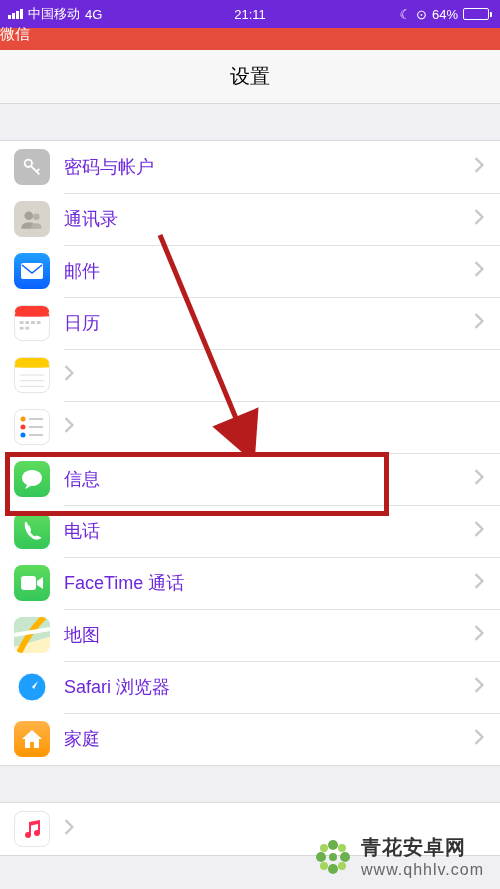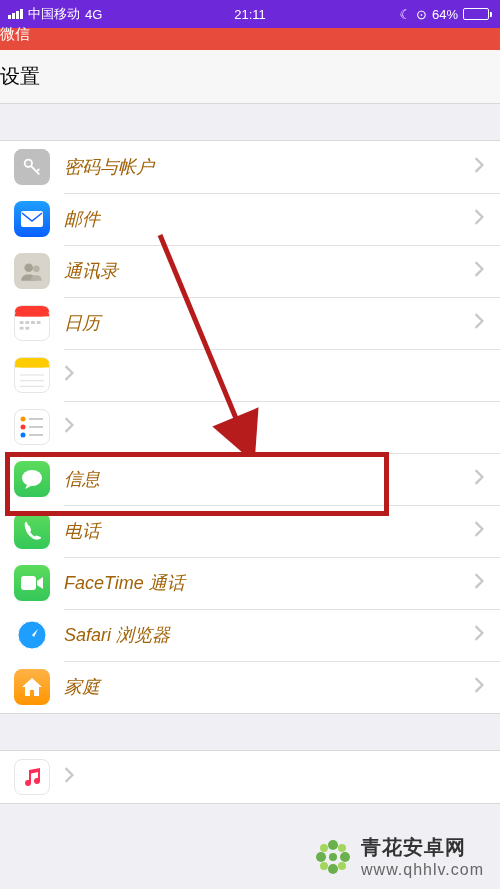--- a/index.html
+++ b/index.html
@@ -2,27 +2,27 @@
 <html><head>
   <meta charset="utf-8">
   <style>
     * { margin: 0; padding: 0; box-sizing: border-box; }
     body { font-family: -apple-system, "Helvetica Neue", Arial, sans-serif; background: #efeff4; width: 500px; height: 889px; overflow: hidden; position: relative; }
     .status-bar { background: #6d28d9; height: 28px; display: flex; align-items: center; justify-content: space-between; padding: 3px 8px; color: #fff; font-size: 13px; }
     .status-left { display: flex; align-items: center; gap: 5px; }
     .status-right { display: flex; align-items: center; gap: 5px; }
     .status-center { position: absolute; left: 50%; transform: translateX(-50%); font-weight: 500; }
     .nav-bar { background: #e74b3c; height: 22px; text-align: left; color: #fff; font-size: 15px; line-height: 12px; }
-    .title-bar { background: #f7f7f7; height: 54px; display: flex; align-items: center; font-size: 20px; font-weight: 500; color: #000; border-bottom: 1px solid #d9d9d9; }
+    .title-bar { background: #f7f7f7; height: 54px; display: flex; align-items: center; justify-content: center; font-size: 20px; font-weight: 500; color: #000; border-bottom: 1px solid #d9d9d9; }
     .spacer { height: 36px; }
     .group { background: #fff; border-top: 1px solid #d9d9d9; border-bottom: 1px solid #d9d9d9; }
     .row { display: flex; align-items: center; height: 52px; padding: 0 16px 0 14px; position: relative; }
     .row + .row::before { content: ""; position: absolute; top: 0; left: 64px; right: 0; height: 1px; background: #e0e0e0; }
     .app-icon { width: 36px; height: 36px; border-radius: 8px; margin-right: 14px; display: flex; align-items: center; justify-content: center; flex-shrink: 0; }
-    .row-label { font-size: 18px; color: #a16207; flex: 1; font-style: italic; }
+    .row-label { font-size: 18px; color: #6d28d9; flex: 1; }
     .chevron { color: #c7c7cc; }
     .highlight-box { position: absolute; border: 5px solid #b71c1c; pointer-events: none; z-index: 10; }
     .arrow-overlay { position: absolute; pointer-events: none; z-index: 11; }
     .watermark { position: absolute; bottom: 10px; right: 16px; display: flex; align-items: center; gap: 6px; z-index: 20; }
     .wm-text { text-align: left; }
     .wm-title { font-size: 20px; font-weight: bold; color: #333; letter-spacing: 1px; }
     .wm-url { font-size: 16px; color: #666; letter-spacing: 1px; }
     .signal-bars { display: inline-flex; gap: 1px; align-items: flex-end; }
     .signal-bars span { width: 3px; background: #fff; display: inline-block; }
     .battery { display: inline-flex; align-items: center; }
@@ -75,42 +75,42 @@
           <path d="M11 11 L20 20 M17 17 L20 14" stroke="#fff" stroke-width="2" fill="none"></path>
         </svg>
     </div>
     <span class="row-label">密码与帐户</span>
     <span class="chevron"><svg width="10" height="16" viewBox="0 0 8 14">
           <path d="M1 1 L7 7 L1 13" stroke="#c7c7cc" stroke-width="2" fill="none"></path>
         </svg></span>
   </div>
 
   <div class="row">
-    <div class="app-icon" style="background:linear-gradient(#1e9fff,#0a60ff)">
-      <svg width="24" height="18" viewBox="0 0 24 18">
-          <rect x="1" y="1" width="22" height="16" rx="2" fill="#fff"></rect>
-          <path d="M2 3 L12 11 L22 3" stroke="#0a60ff" stroke-width="1.5" fill="none"></path>
-        </svg>
-    </div>
-    <span class="row-label">邮件</span>
-    <span class="chevron"><svg width="10" height="16" viewBox="0 0 8 14">
-          <path d="M1 1 L7 7 L1 13" stroke="#c7c7cc" stroke-width="2" fill="none"></path>
-        </svg></span>
-  </div>
-
-  <div class="row">
     <div class="app-icon" style="background:#d8d3cb">
       <svg width="26" height="26" viewBox="0 0 24 24">
           <circle cx="9" cy="9" r="4" fill="#a8a296"></circle>
           <path d="M2 21 Q2 15 9 15 Q16 15 16 21 Z" fill="#a8a296"></path>
           <circle cx="16" cy="10" r="3" fill="#b8b2a6"></circle>
           <path d="M11 21 Q11 16 16 16 Q21 16 21 21 Z" fill="#b8b2a6"></path>
         </svg>
     </div>
     <span class="row-label">通讯录</span>
+    <span class="chevron"><svg width="10" height="16" viewBox="0 0 8 14">
+          <path d="M1 1 L7 7 L1 13" stroke="#c7c7cc" stroke-width="2" fill="none"></path>
+        </svg></span>
+  </div>
+
+  <div class="row">
+    <div class="app-icon" style="background:linear-gradient(#1e9fff,#0a60ff)">
+      <svg width="24" height="18" viewBox="0 0 24 18">
+          <rect x="1" y="1" width="22" height="16" rx="2" fill="#fff"></rect>
+          <path d="M2 3 L12 11 L22 3" stroke="#0a60ff" stroke-width="1.5" fill="none"></path>
+        </svg>
+    </div>
+    <span class="row-label">邮件</span>
     <span class="chevron"><svg width="10" height="16" viewBox="0 0 8 14">
           <path d="M1 1 L7 7 L1 13" stroke="#c7c7cc" stroke-width="2" fill="none"></path>
         </svg></span>
   </div>
 
   <div class="row">
     <div class="app-icon" style="background:#fff;border:1px solid #e5e5e5">
       <svg width="36" height="36" viewBox="0 0 36 36">
           <rect x="0" y="0" width="36" height="11" fill="#ff3b30" rx="7"></rect>
           <rect x="0" y="8" width="36" height="3" fill="#ff3b30"></rect>
@@ -190,20 +190,34 @@
           <rect x="1" y="2" width="15" height="14" rx="3"></rect>
           <path d="M17 7 L23 3 L23 15 L17 11 Z"></path>
         </svg>
     </div>
     <span class="row-label">FaceTime 通话</span>
     <span class="chevron"><svg width="10" height="16" viewBox="0 0 8 14">
           <path d="M1 1 L7 7 L1 13" stroke="#c7c7cc" stroke-width="2" fill="none"></path>
         </svg></span>
   </div>
 
+  <div class="row">
+    <div class="app-icon" style="background:#fff;overflow:hidden">
+      <svg width="36" height="36" viewBox="0 0 36 36">
+          <path d="M0 0 L36 0 L36 20 L0 30 Z" fill="#c8e6c9"></path>
+          <path d="M0 30 L36 20 L36 36 L0 36 Z" fill="#fff3c4"></path>
+          <path d="M5 36 Q15 15 30 0" stroke="#ffb300" stroke-width="6" fill="none"></path>
+          <path d="M0 18 L36 12" stroke="#fff" stroke-width="4"></path>
+        </svg>
+    </div>
+    <span class="row-label">地图</span>
+    <span class="chevron"><svg width="10" height="16" viewBox="0 0 8 14">
+          <path d="M1 1 L7 7 L1 13" stroke="#c7c7cc" stroke-width="2" fill="none"></path>
+        </svg></span>
+  </div>
 
   <div class="row">
     <div class="app-icon" style="background:#fff">
       <svg width="32" height="32" viewBox="0 0 32 32">
           <circle cx="16" cy="16" r="14" fill="#1e9fff"></circle>
           <circle cx="16" cy="16" r="14" fill="none" stroke="#fff" stroke-width="1"></circle>
           <path d="M10 22 L16 16 L22 10 L16 16 Z" fill="#ff3b30"></path>
           <path d="M16 16 L22 10 L18 18 Z" fill="#fff"></path>
         </svg>
     </div>

